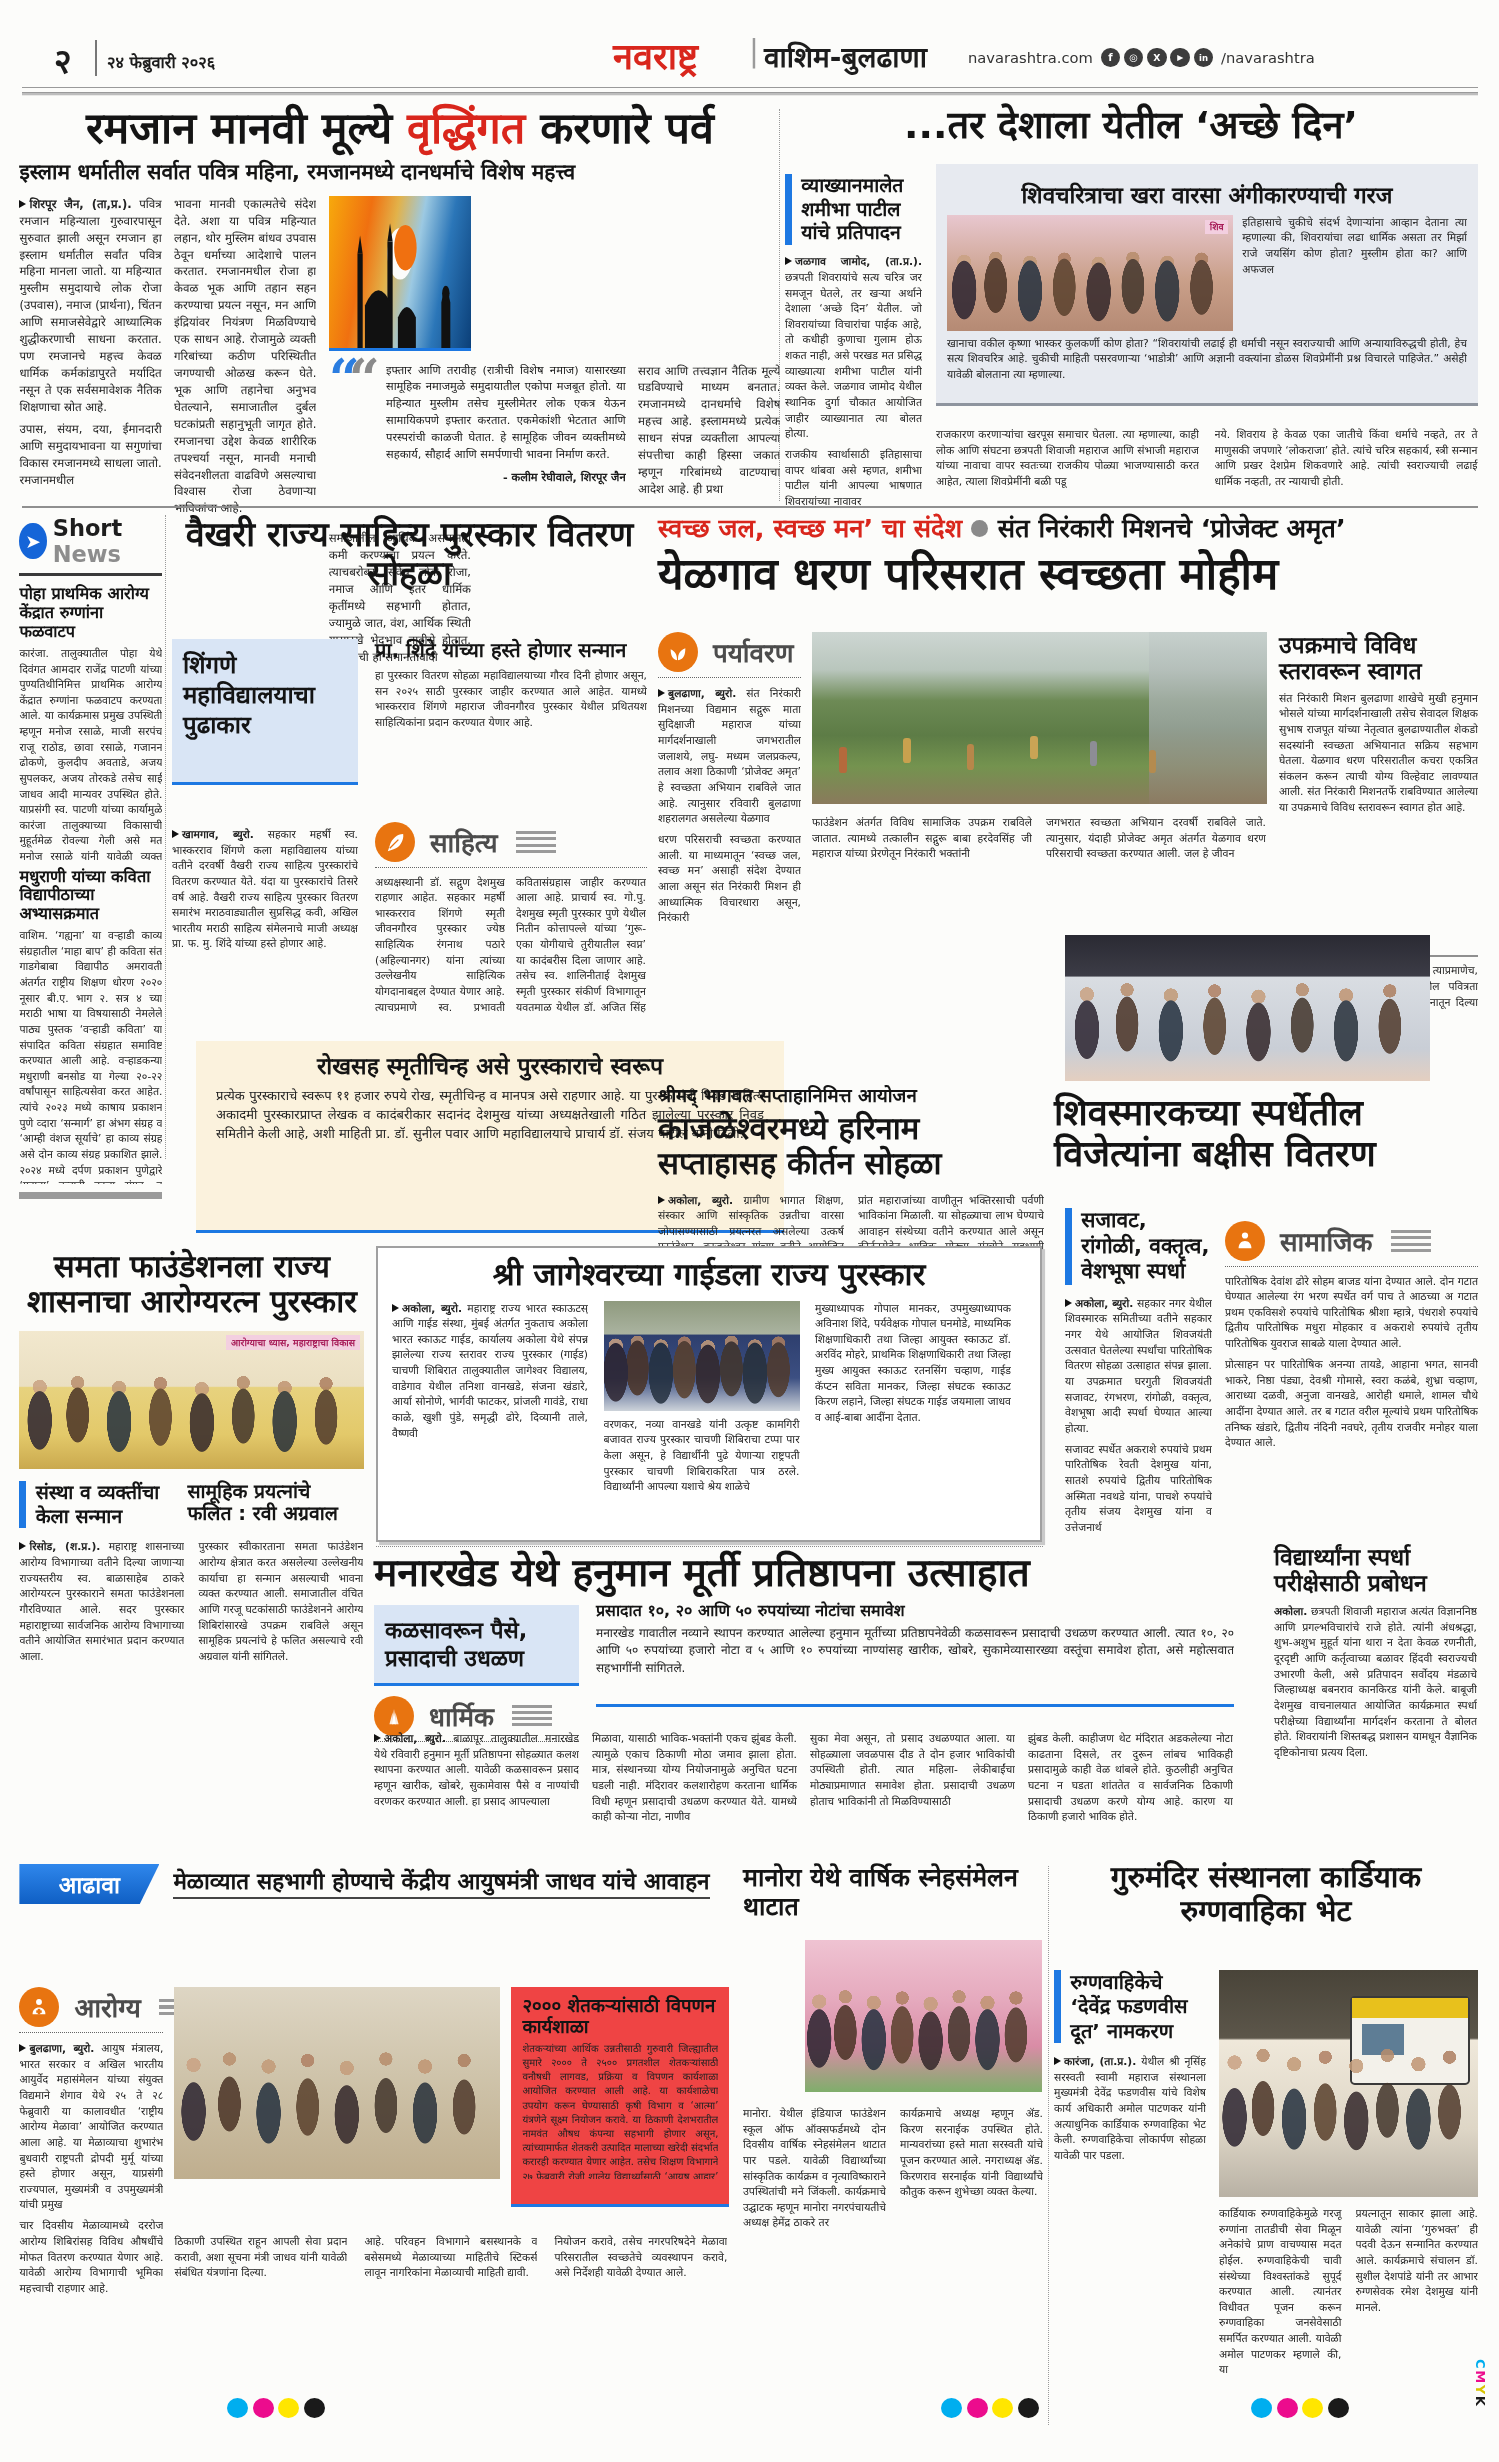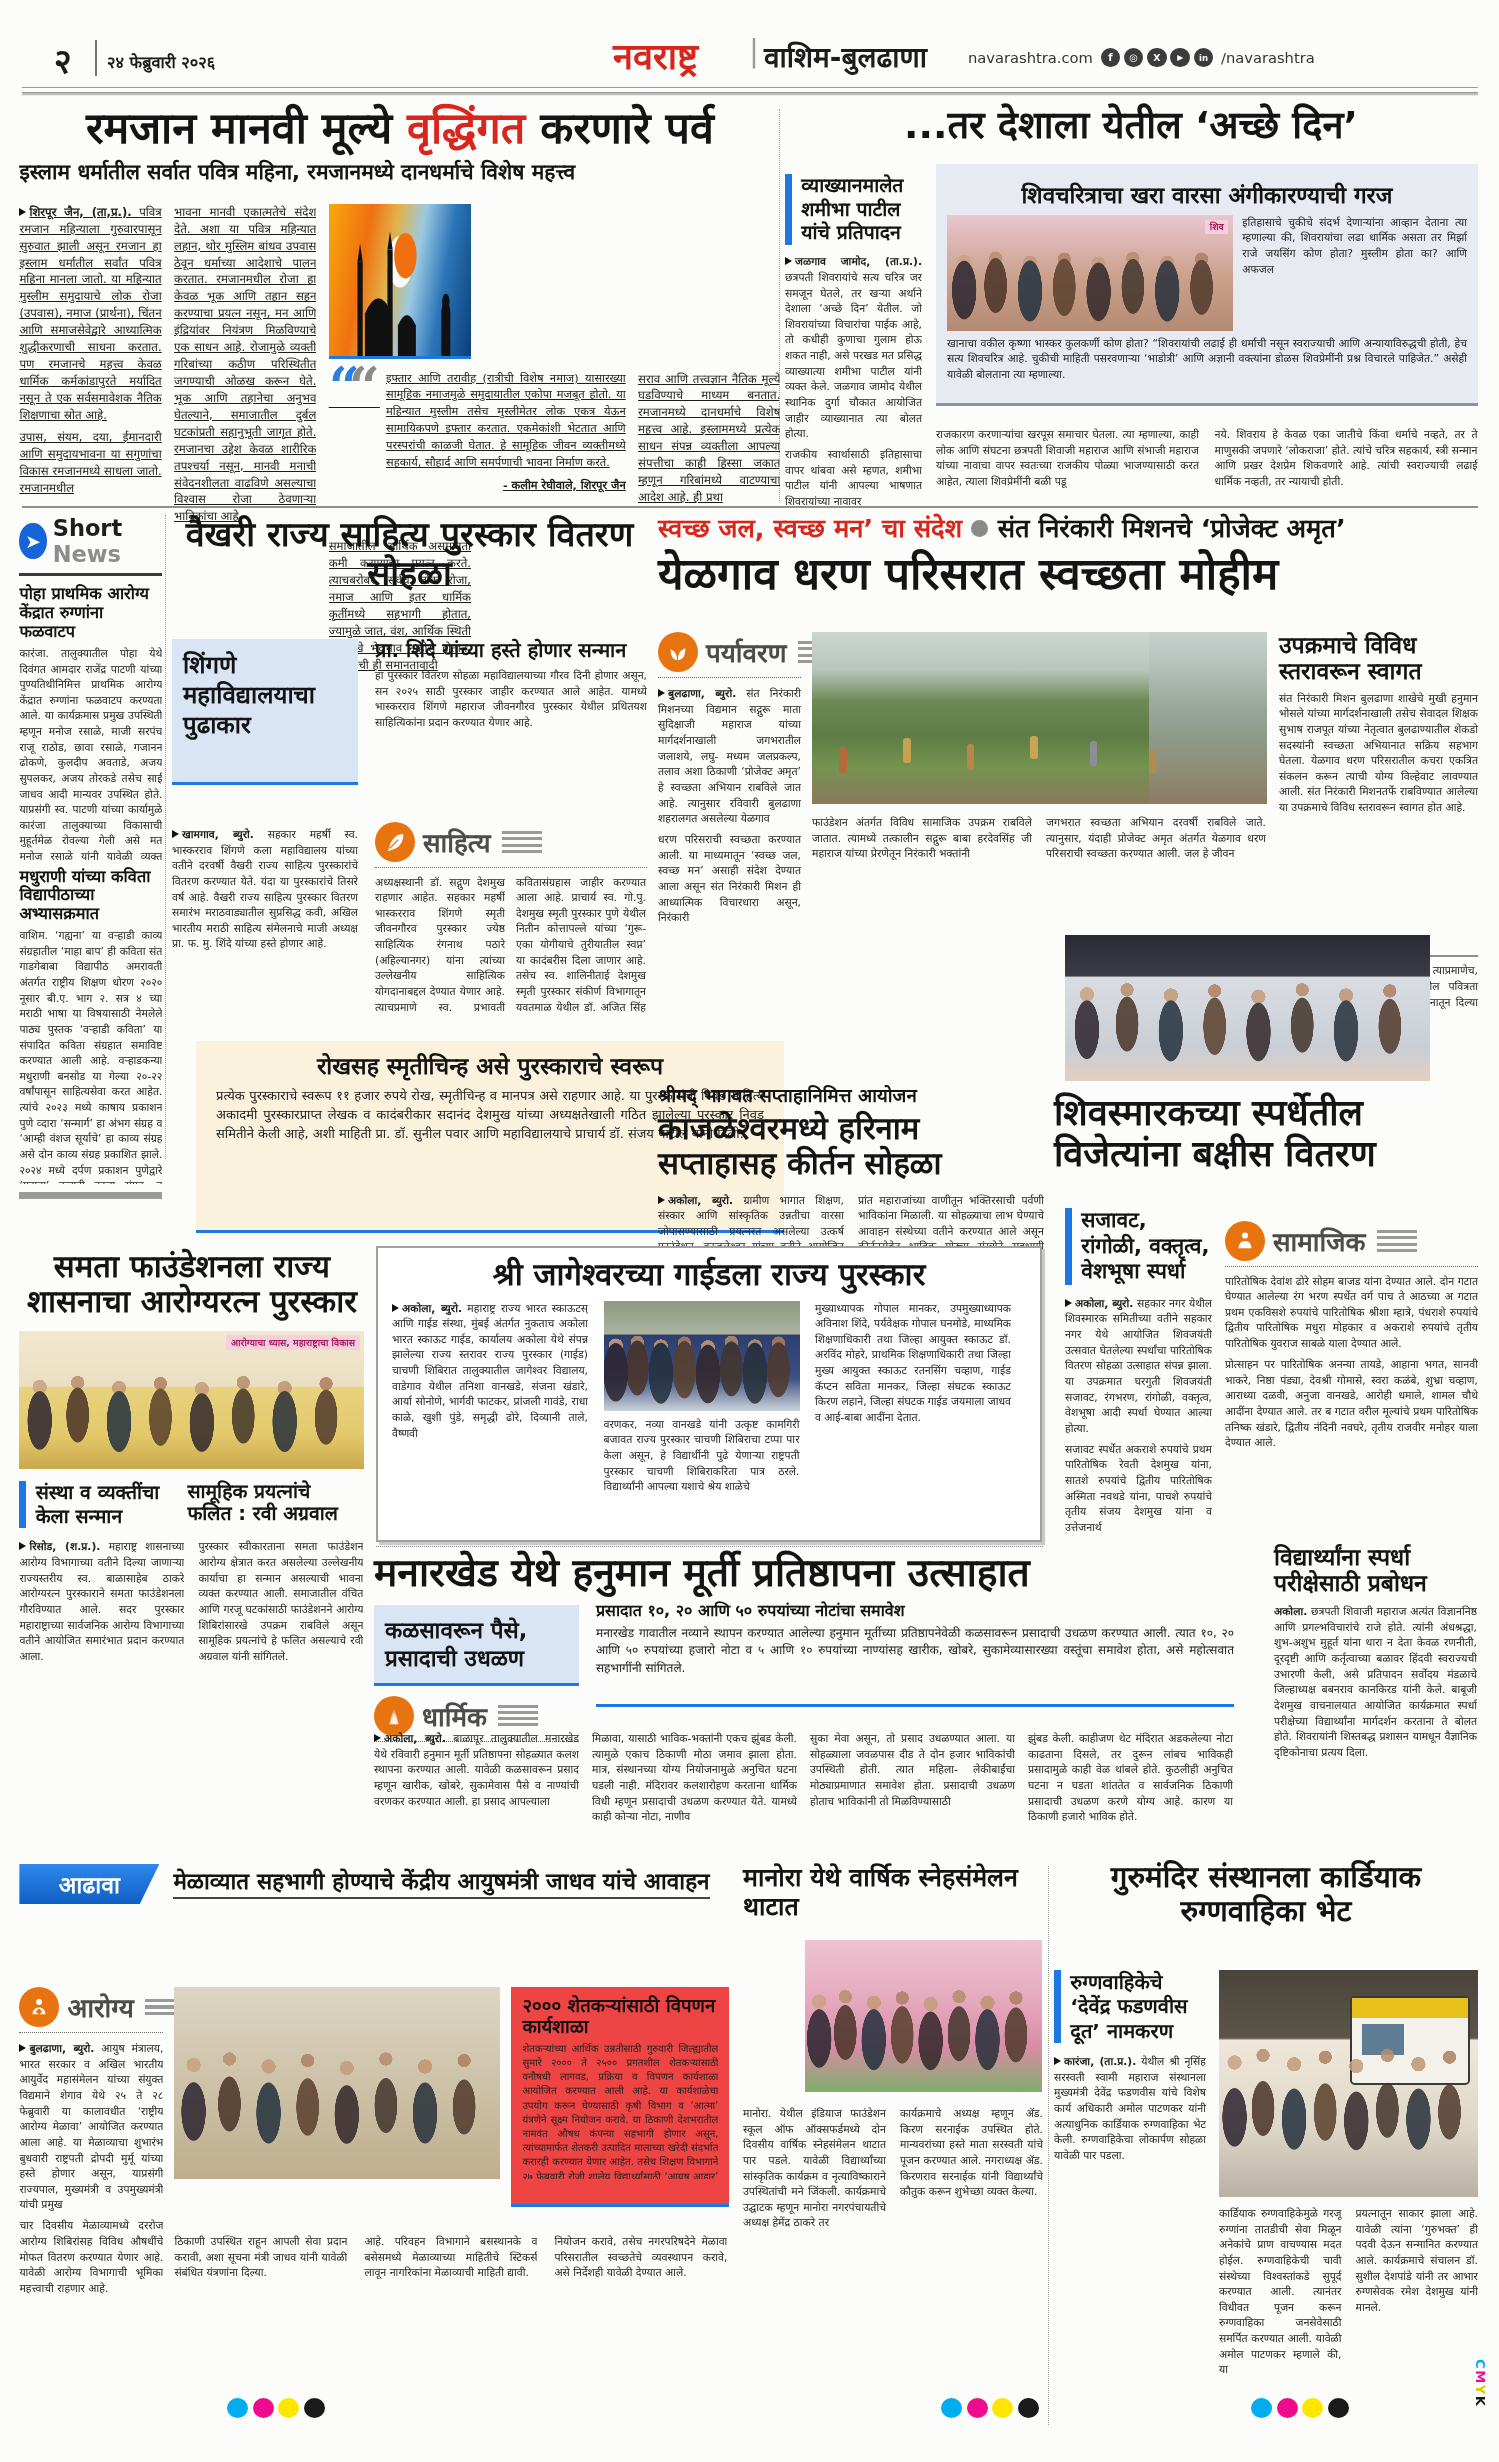--- a/index.html
+++ b/index.html
@@ -12,21 +12,21 @@
   .sm{font-size:10.7px;}
   .dl{font-weight:bold;}
   .clip{overflow:hidden;}
   .tri{display:inline-block;width:0;height:0;border-left:7px solid #111;border-top:4.7px solid transparent;border-bottom:4.7px solid transparent;margin-right:3.1px;}
   .red{color:#d9261c;}
   .vdot{border-left:1.6px dotted #9a9a9a;width:0;}
   .hdot{border-top:1.6px dotted #8a8a8a;height:0;}
   .hsolid{background:#8f8f8f;height:2.3px;}
   .rule3{border-top:1.6px solid #9a9a9a;border-bottom:1.6px solid #9a9a9a;height:3.9px;box-shadow:0 2.3px 0 #bdbdbd;}
   
-  .sec{display:flex;align-items:center;gap:8px;border-bottom:1.6px dotted #666;padding-bottom:5.4px;}
+  .sec{display:flex;align-items:center;gap:15px;border-bottom:1.6px dotted #666;padding-bottom:5.4px;}
   .sec .circ{flex:0 0 auto;width:40px;height:40px;border-radius:50%;background:#e87410;display:flex;align-items:center;justify-content:center;}
   .sec .lbl{font-size:26px;font-weight:bold;color:#4c4c4c;white-space:nowrap;}
   .sec .lines{display:flex;flex-direction:column;gap:3.1px;margin-left:3.1px;}
   .sec .lines i{display:block;width:40px;height:3.1px;background:#9a9a9a;}
   
   .bluebar{border-left:7px solid #1d78e2;padding-left:9.3px;font-weight:bold;color:#141414;line-height:1.22;}
   
   .bluebox{background:#d9e5f5;border-bottom:3.9px solid #1d78e2;font-weight:bold;color:#141414;
            padding:11px 11px;line-height:1.25;}
   
@@ -93,21 +93,21 @@
       <span class="soc icon-yt"></span>
       <span class="soc icon-in"></span>
     </span>
     <span style="font-size:14.7px;color:#333;">/navarashtra</span>
   </div>
   <div class="abs rule3" style="left:22px;top:87px;width:1456px;"></div>
 
   <section class="abs" style="left:19.4px;top:104px;width:761px;height:402px;">
     <h1 class="hd ctr" style="font-size:43px;margin:0;"><span>रमजान मानवी मूल्ये </span><span class="red">वृद्धिंगत</span><span> करणारे पर्व</span></h1>
     <div class="hd" style="font-size:21px;margin-top:7.8px;">इस्लाम धर्मातील सर्वात पवित्र महिना, रमजानमध्ये दानधर्माचे विशेष महत्त्व</div>
-    <div style="display:grid;grid-template-columns:repeat(5,1fr);grid-template-rows:159px auto;gap:7.8px 12.4px;margin-top:19px;text-decoration:underline;">
+    <div style="display:grid;grid-template-columns:repeat(5,1fr);grid-template-rows:159px auto;gap:7.8px 12.4px;margin-top:11px;">
       <div class="clip" style="grid-row:1/3;">
         <p class="body"><span class="tri"></span><b class="dl">शिरपूर जैन, (ता,प्र.).</b> <span>पवित्र रमजान महिन्याला गुरुवारपासून सुरुवात झाली असून रमजान हा इस्लाम धर्मातील सर्वांत पवित्र महिना मानला जातो. या महिन्यात मुस्लीम समुदायाचे लोक रोजा (उपवास), नमाज (प्रार्थना), चिंतन आणि समाजसेवेद्वारे आध्यात्मिक शुद्धीकरणाची साधना करतात. पण रमजानचे महत्त्व केवळ धार्मिक कर्मकांडापुरते मर्यादित नसून ते एक सर्वसमावेशक नैतिक शिक्षणाचा स्रोत आहे.</span></p>
         <p class="body">उपास, संयम, दया, ईमानदारी आणि समुदायभावना या सगुणांचा विकास रमजानमध्ये साधला जातो. रमजानमधील</p>
       </div>
       <div>
         <div class="photo" style="width:100%;height:152px;background:linear-gradient(100deg,#f7a90c,#f07010 26%,#e2b24a 42%,#9cc9e2 58%,#2b76b8 76%,#0b3f78);">
           <svg width="100%" height="100%" viewBox="0 0 190 100" preserveAspectRatio="none">
             <circle cx="95" cy="38" r="17" fill="#fff" opacity=".95"></circle>
               <circle cx="102" cy="34" r="15" fill="#f07010"></circle>
             <rect x="38" y="38" width="7" height="62" fill="#111"></rect>

